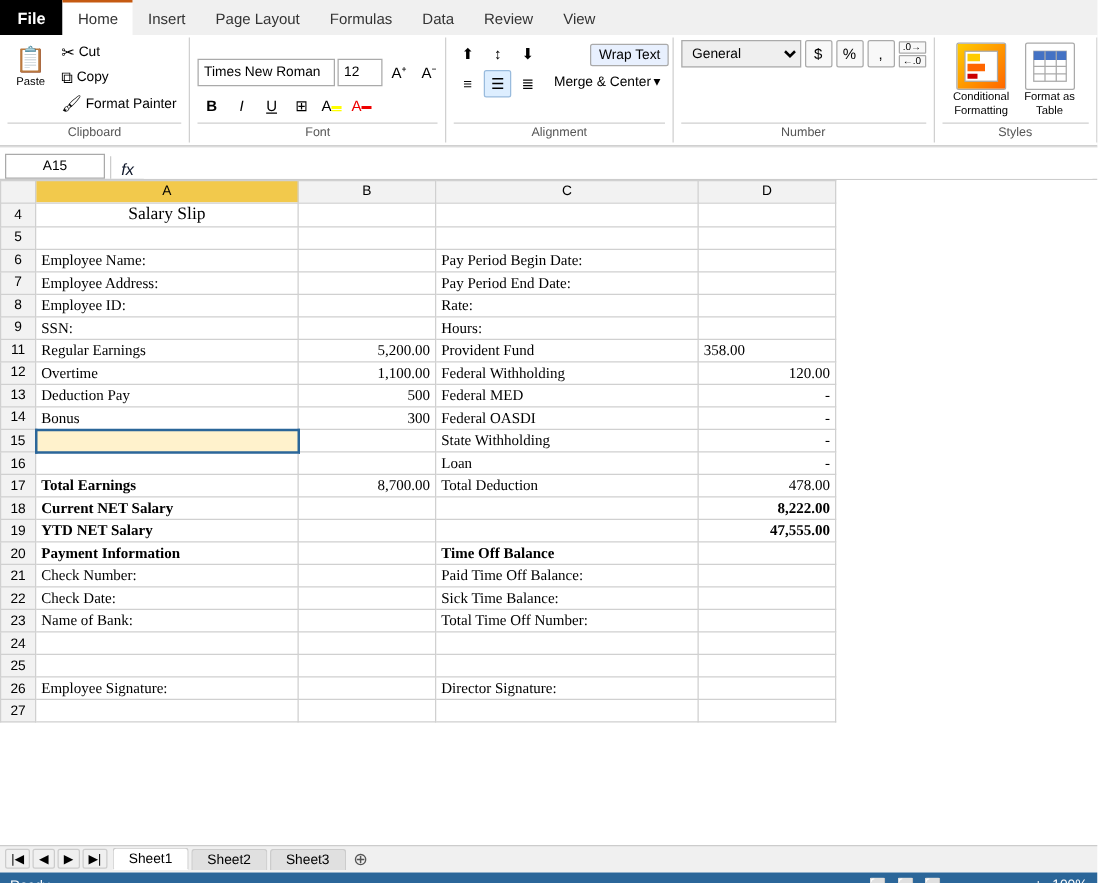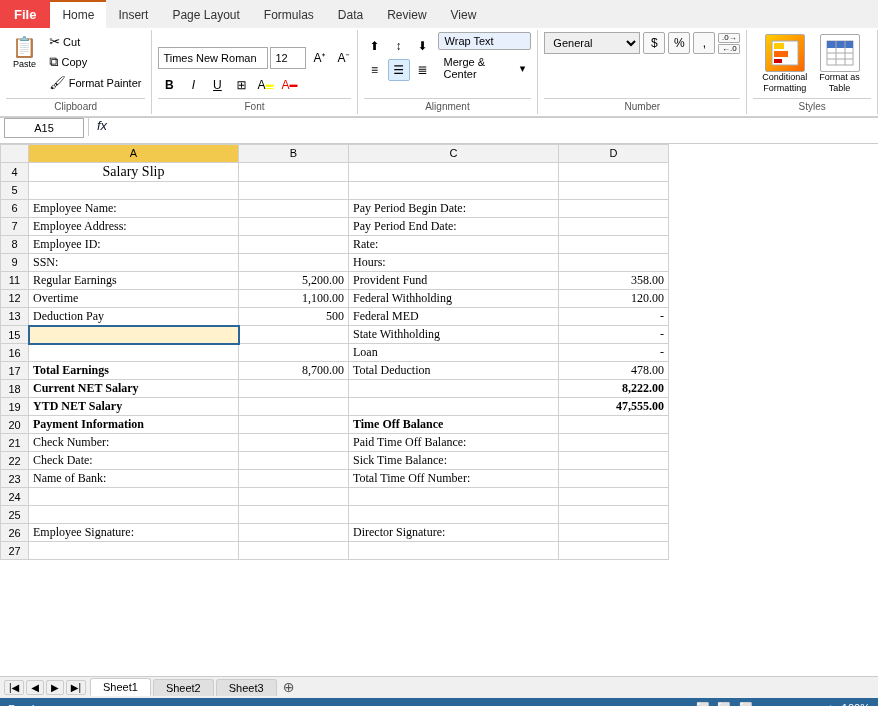--- a/index.html
+++ b/index.html
@@ -3,21 +3,21 @@
   <meta charset="utf-8">
   <style>
     * { box-sizing: border-box; margin: 0; padding: 0; }
     body { font-family: 'Segoe UI', Arial, sans-serif; font-size: 12px; background: #fff; overflow: hidden; }
 
     
     .ribbon { background: #f0f0f0; border-bottom: 1px solid #ccc; }
 
     
     .ribbon-tabs { display: flex; align-items: flex-end; height: 28px; background: #f0f0f0; }
-    .ribbon-tab-file { background: #ef4444; color: white; padding: 4px 14px; font-size: 13px; font-weight: bold; cursor: pointer; height: 28px; display: flex; align-items: center; }
+    .ribbon-tab-file { background: #000000; color: white; padding: 4px 14px; font-size: 13px; font-weight: bold; cursor: pointer; height: 28px; display: flex; align-items: center; }
     .ribbon-tab { padding: 4px 12px; font-size: 12px; color: #333; cursor: pointer; border-top: 2px solid transparent; height: 28px; display: flex; align-items: center; }
     .ribbon-tab.active { border-top: 2px solid #c55a11; background: #fff; }
 
     
     .ribbon-content { display: flex; background: #fff; border-bottom: 1px solid #d0d0d0; padding: 2px 0; min-height: 72px; }
     .ribbon-group { display: flex; flex-direction: column; border-right: 1px solid #d0d0d0; padding: 2px 6px; min-width: 60px; }
     .ribbon-group-content { display: flex; flex: 1; align-items: flex-start; gap: 2px; }
     .ribbon-group-label { font-size: 10px; color: #555; text-align: center; border-top: 1px solid #d0d0d0; padding-top: 2px; margin-top: 2px; }
     .ribbon-btn-large { display: flex; flex-direction: column; align-items: center; justify-content: center; width: 40px; cursor: pointer; padding: 2px; border: 1px solid transparent; border-radius: 2px; }
     .ribbon-btn-large .icon { font-size: 20px; }
@@ -36,27 +36,27 @@
     .fmt-btn.italic { font-style: italic; }
     .fmt-btn.underline { text-decoration: underline; }
 
     
     .align-group { display: flex; flex-direction: column; gap: 2px; }
     .align-row { display: flex; gap: 2px; }
     .align-btn { width: 22px; height: 22px; border: 1px solid transparent; border-radius: 2px; cursor: pointer; display: flex; align-items: center; justify-content: center; font-size: 12px; }
     .align-btn.active { background: #ddeeff; border-color: #99bbdd; }
 
     
-    .wrap-btn { border: 1px solid #aaa; background: #e8f0fe; padding: 2px 6px; font-size: 11px; cursor: pointer; border-radius: 2px; white-space: nowrap; }
+    .wrap-btn { border: 1px solid #aaa; background: #e8f0fe; padding: 2px 6px; font-size: 11px; cursor: pointer; border-radius: 2px; white-space: nowrap; margin-left: 35px; }
 
     
     .num-format-box { width: 100px; height: 22px; border: 1px solid #aaa; font-size: 11px; padding: 0 4px; }
 
     
-    .formula-bar { display: flex; align-items: flex-start; background: #fff; border-bottom: 1px solid #ccc; height: 26px; padding: 0 4px; gap: 4px; }
+    .formula-bar { display: flex; align-items: flex-end; background: #fff; border-bottom: 1px solid #ccc; height: 26px; padding: 0 4px; gap: 4px; }
     .name-box { width: 80px; height: 20px; border: 1px solid #aaa; font-size: 11px; padding: 0 4px; text-align: center; }
     .formula-divider { width: 1px; height: 18px; background: #ccc; }
     .fx-label { font-style: italic; font-size: 13px; color: #0f172a; padding: 0 4px; }
     .formula-input { flex: 1; height: 20px; border: none; font-size: 11px; outline: none; }
 
     
     .spreadsheet-container { overflow: auto; height: calc(706px - 28px - 72px - 26px - 24px - 24px); }
     table.sheet { border-collapse: collapse; font-size: 12px; font-family: 'Times New Roman', serif; }
     table.sheet th, table.sheet td { border: 1px solid #d0d0d0; padding: 1px 4px; min-width: 20px; height: 18px; white-space: nowrap; }
     table.sheet th { background: #f2f2f2; text-align: center; font-weight: normal; font-size: 11px; font-family: Arial, sans-serif; }
@@ -300,34 +300,41 @@
           <td>SSN:</td>
           <td style="text-align:right;"></td>
           <td>Hours:</td>
           <td style="text-align:right;"></td>
         </tr>
         <tr>
           <td class="row-header">11</td>
           <td>Regular Earnings</td>
           <td style="text-align:right;">5,200.00</td>
           <td>Provident Fund</td>
-          <td style="text-align:right;">358.00</td>
+          <td style="text-align:left;">358.00</td>
         </tr>
         <tr>
           <td class="row-header">12</td>
           <td>Overtime</td>
           <td style="text-align:right;">1,100.00</td>
           <td>Federal Withholding</td>
           <td style="text-align:right;">120.00</td>
         </tr>
         <tr>
           <td class="row-header">13</td>
           <td>Deduction Pay</td>
           <td style="text-align:right;">500</td>
           <td>Federal MED</td>
+          <td style="text-align:right;">-</td>
+        </tr>
+        <tr>
+          <td class="row-header">14</td>
+          <td>Bonus</td>
+          <td style="text-align:right;">300</td>
+          <td>Federal OASDI</td>
           <td style="text-align:right;">-</td>
         </tr>
         <tr>
           <td class="row-header">15</td>
           <td style="border: 2px solid #2b6699;" class="selected-cell"></td>
           <td style="text-align:right;"></td>
           <td>State Withholding</td>
           <td style="text-align:right;">-</td>
         </tr>
         <tr>

